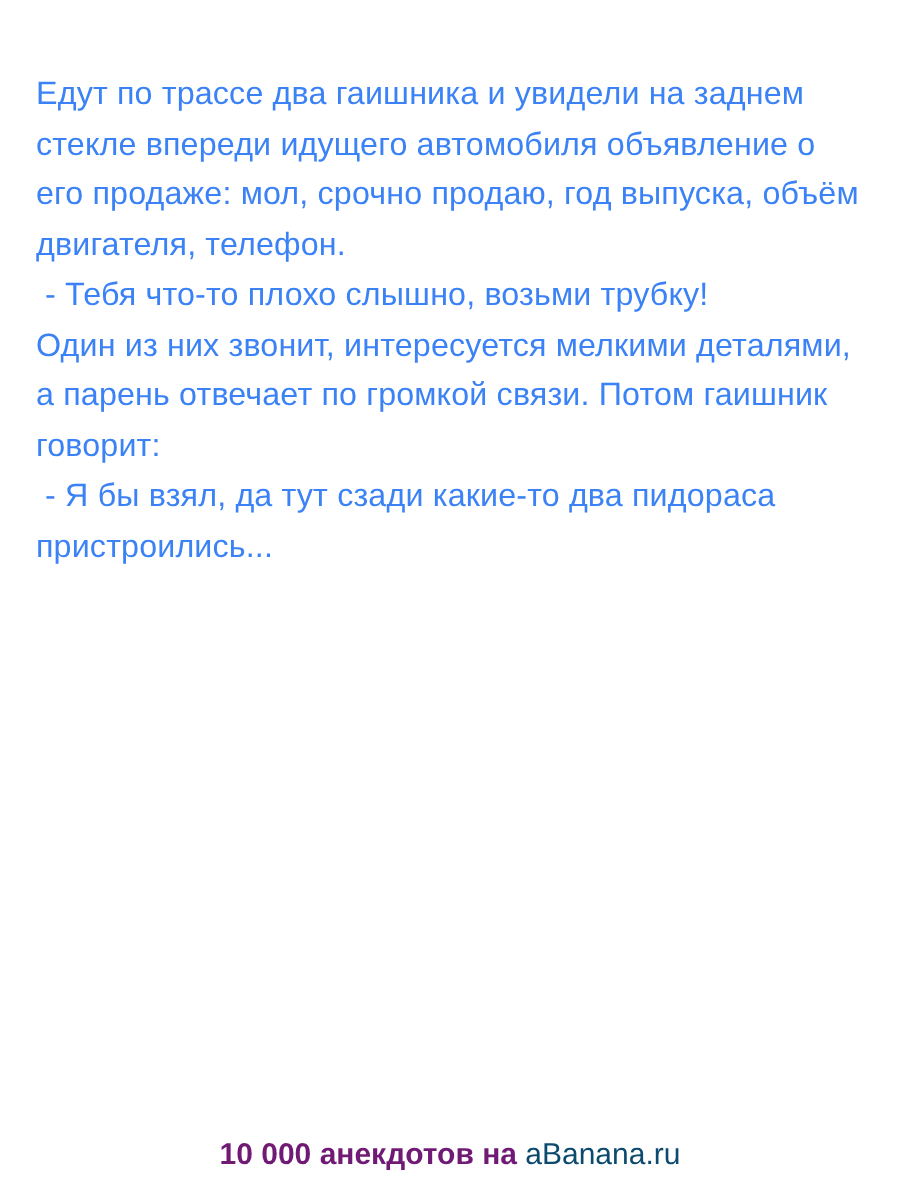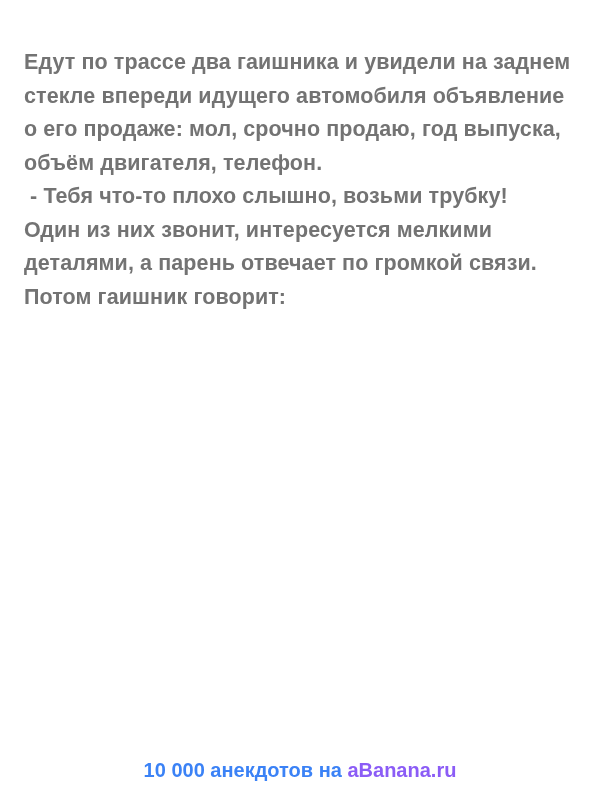--- a/index.html
+++ b/index.html
@@ -20,56 +20,57 @@
     box-sizing: border-box;
     background: #ffffff;
   }
   .joke-body {
     position: absolute;
     left: 24px;
     top: 46px;
     width: 552px;
     font-size: 21.5px;
     line-height: 33.5px;
-    font-weight: bold;
-    color: #737373;
+    font-weight: normal;
+    color: #3b82f6;
     letter-spacing: 0.1px;
   }
   .joke-para {
     margin: 0;
     padding: 0;
     white-space: pre-wrap;
   }
   .footer {
     position: absolute;
     left: 0;
     right: 0;
     bottom: 18px;
     text-align: center;
     font-size: 20px;
     font-weight: bold;
     color: #000000;
     white-space: nowrap;
   }
   .footer-text {
-    color: #3b82f6;
+    color: #701a75;
   }
   .brand {
-    color: #8b5cf6;
-    font-weight: bold;
+    color: #0c4a6e;
+    font-weight: normal;
   }
 </style>
 </head>
 <body>
 
 <div class="page">
 
   <div class="joke-body">
     <p class="joke-para">Едут по трассе два гаишника и увидели на заднем стекле впереди идущего автомобиля объявление о его продаже: мол, срочно продаю, год выпуска, объём двигателя, телефон.</p>
     <p class="joke-para"> - Тебя что-то плохо слышно, возьми трубку!</p>
     <p class="joke-para">Один из них звонит, интересуется мелкими деталями, а парень отвечает по громкой связи. Потом гаишник говорит:</p>
+    <p class="joke-para"> - Я бы взял, да тут сзади какие-то два пидораса пристроились...</p>
   </div>
 
   <div class="footer">
     <span class="footer-text">10 000 анекдотов на </span><span class="brand">aBanana.ru</span>
   </div>
 
 </div>
 
 </body></html>

